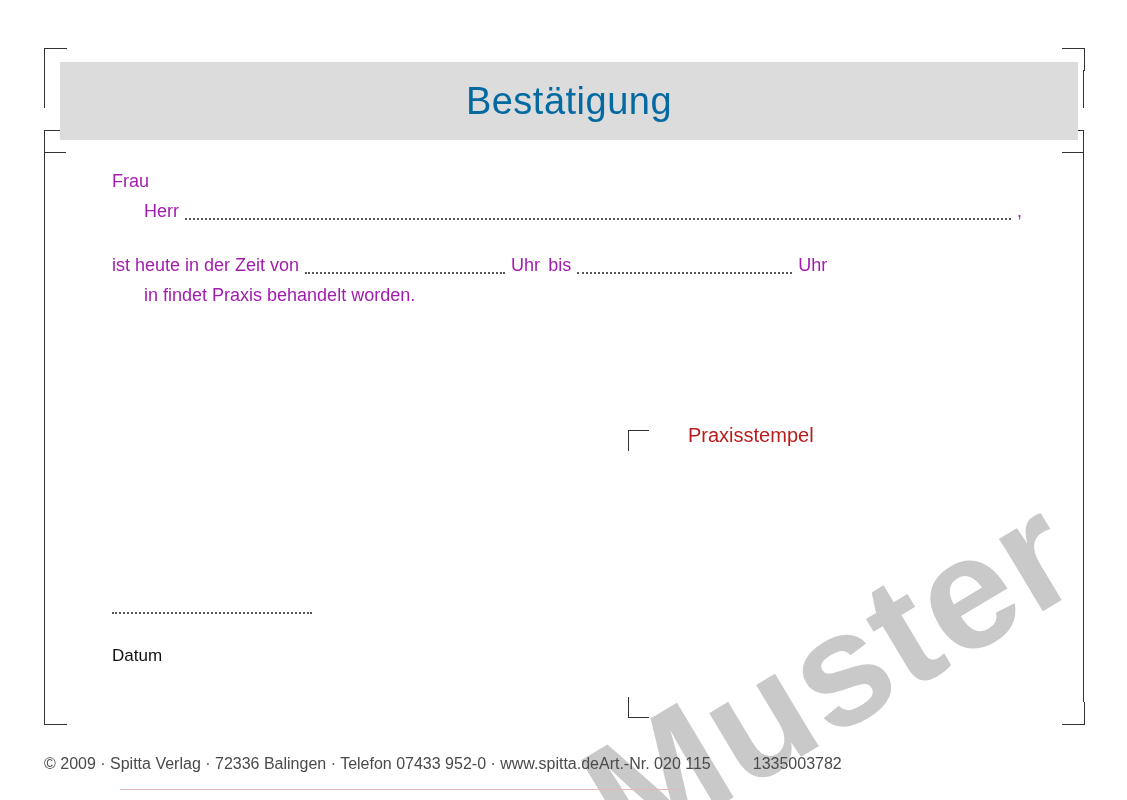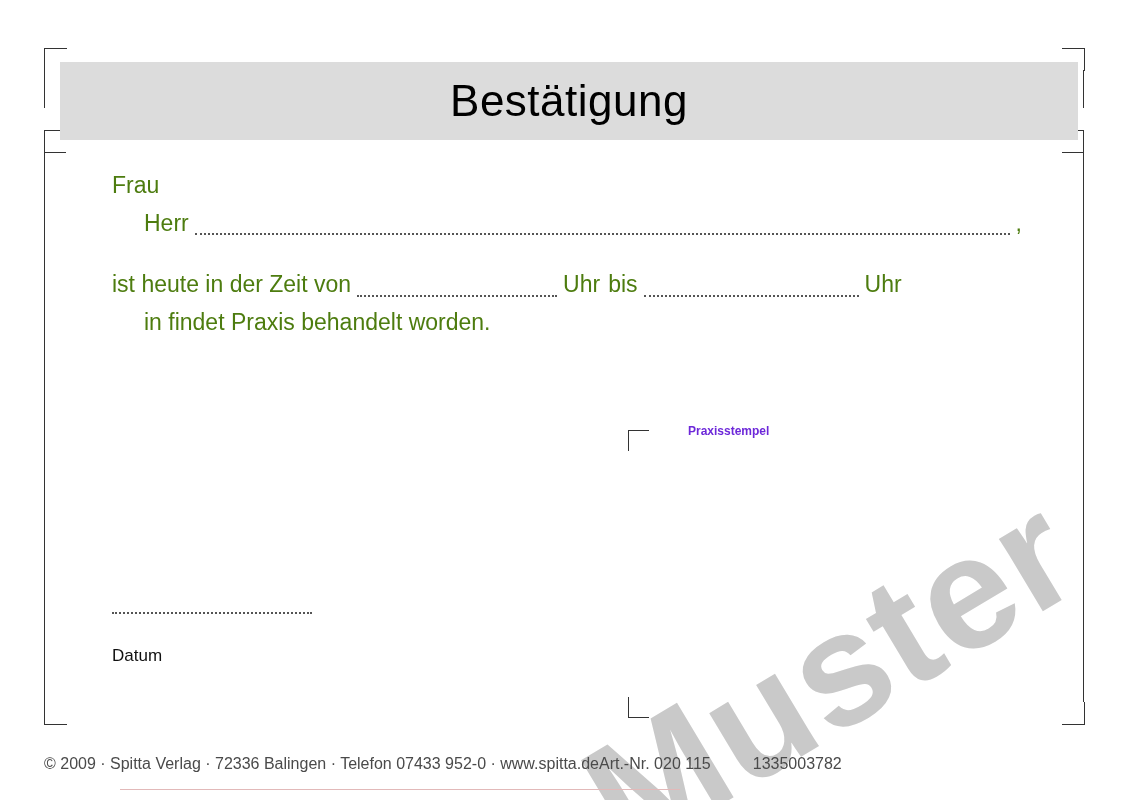--- a/index.html
+++ b/index.html
@@ -29,24 +29,24 @@
     left: 60px;
     top: 62px;
     width: 1018px;
     height: 78px;
     background: #dcdcdc;
     display: flex;
     align-items: center;
     justify-content: center;
   }
   .title-text {
-    font-size: 44px;
+    font-size: 38px;
     font-weight: 400;
     letter-spacing: 0.5px;
-    color: #000000;
+    color: #0369a1;
   }
 
   
   .corner {
     position: absolute;
     width: 22px;
     height: 22px;
   }
   .corner.tl { border-left: 1px solid #333; border-top: 1px solid #333; }
   .corner.tr { border-right: 1px solid #333; border-top: 1px solid #333; }
@@ -58,23 +58,23 @@
     position: absolute;
     background: #333;
   }
 
   
   .body-area {
     position: absolute;
     left: 112px;
     top: 168px;
     width: 910px;
-    font-size: 23px;
+    font-size: 18px;
     line-height: 1.55;
-    color: #4d7c0f;
+    color: #a21caf;
     text-align: right;
   }
   .row {
     display: flex;
     align-items: flex-end;
     white-space: nowrap;
   }
   .row + .row { margin-top: 2px; margin-left: 32px; }
 
   .label { flex: none; }
@@ -106,23 +106,22 @@
   .stamp-corner {
     position: absolute;
     width: 20px; height: 20px;
   }
   .stamp-corner.tl { left: 0; top: 0; border-left: 1px solid #333; border-top: 1px solid #333; }
   .stamp-corner.bl { left: 0; bottom: 0; border-left: 1px solid #333; border-bottom: 1px solid #333; }
   .stamp-label {
     position: absolute;
     left: 60px;
     top: -6px;
-    font-size: 12px;
-    color: #6d28d9;
-    font-weight: bold;
+    font-size: 20px;
+    color: #b91c1c;
   }
 
   
   .sig {
     position: absolute;
     font-size: 17px;
     color: #111;
   }
   .sig-line {
     border-bottom: 2px dotted #555;

